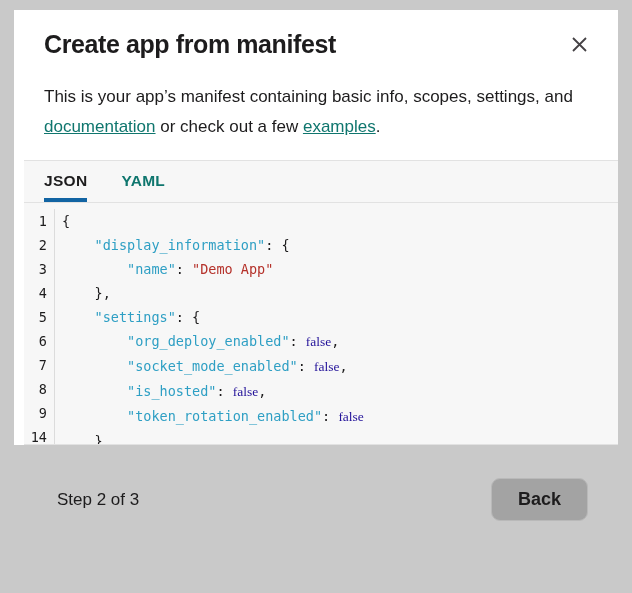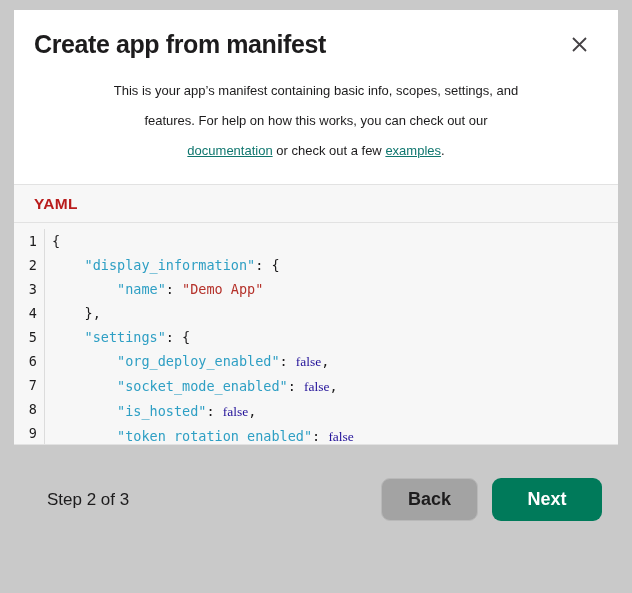--- a/index.html
+++ b/index.html
@@ -11,20 +11,21 @@
     overflow: hidden;
     color: #1d1c1d;
   }
   .dialog {
     position: absolute;
     left: 14px; top: 10px;
     width: 604px; height: 435px;
     background: #ffffff;
     display: flex;
     flex-direction: column;
+    padding-left: 10px;
   }
   
   .dlg-header {
     display: flex;
     justify-content: space-between;
     align-items: flex-start;
     padding: 20px 20px 0 20px;
   }
   .dlg-title {
     font-size: 25px;
@@ -33,25 +34,24 @@
     line-height: 28px;
     color: #1d1c1d;
   }
   .close-btn {
     background: none; border: none; cursor: pointer;
     padding: 2px; margin: 2px 6px 0 0;
     line-height: 0;
   }
   
   .dlg-desc {
-    margin: 18px 20px 18px 20px;
-    font-size: 13px;
+    margin: 24px 20px 18px 20px;
+    font-size: 17px;
     line-height: 30px;
     color: #1d1c1d;
-    text-align: center;
   }
   .dlg-desc .desc-line { white-space: nowrap; }
   .dlg-desc a {
     color: #0f766e;
     text-decoration: underline;
     cursor: pointer;
   }
   
   .tabbar {
     height: 48px;
@@ -62,21 +62,21 @@
     align-items: stretch;
     padding-left: 20px;
   }
   .tab {
     display: flex;
     align-items: center;
     margin-right: 34px;
     font-size: 15.5px;
     font-weight: 700;
     letter-spacing: 0.3px;
-    color: #b91c1c;
+    color: #0f766e;
     border-top: 4px solid transparent;
     border-bottom: 4px solid transparent;
     cursor: pointer;
   }
   .tab.active {
     color: #1d1c1d;
     border-bottom-color: var(--tab-accent, #1264a3);
   }
   
   .editor {
@@ -157,25 +157,25 @@
     <div class="dlg-title">Create app from manifest</div>
     <button class="close-btn">
       <svg width="21" height="21" viewBox="0 0 21 21">
         <path d="M4 4 L17 17 M17 4 L4 17" stroke="#454245" stroke-width="1.8" fill="none"></path>
       </svg>
     </button>
   </div>
 
   <div class="dlg-desc">
       <div class="desc-line"><span>This is your app’s manifest containing basic info, scopes, settings, and</span></div>
-      <div class="desc-line"><span>features. For help on how this works, you can check out our</span></div>
       <div class="desc-line"><a>documentation</a><span> or check out a few </span><a>examples</a><span>.</span></div>
     </div>
 
   <div class="tabbar">
+      <div class="tab active">JSON</div>
       <div class="tab">YAML</div>
     </div>
 
   <div class="editor">
     <div class="gutter">
         <div>1</div>
         <div>2</div>
         <div>3</div>
         <div>4</div>
         <div>5</div>
@@ -199,17 +199,16 @@
         <div class="code-line"><span class="tok-punct">    }</span></div>
         <div class="code-line"><span class="tok-punct">}</span></div>
       </div>
   </div>
 
   <div class="dlg-footer">
     <div class="footer-row">
       <span class="step-label">Step 2 of 3</span>
       <span class="footer-spacer"></span>
       <button class="btn btn-back">Back</button>
-      <button class="btn btn-next">Next</button>
     </div>
   </div>
 
 </div>
 
 </body></html>

